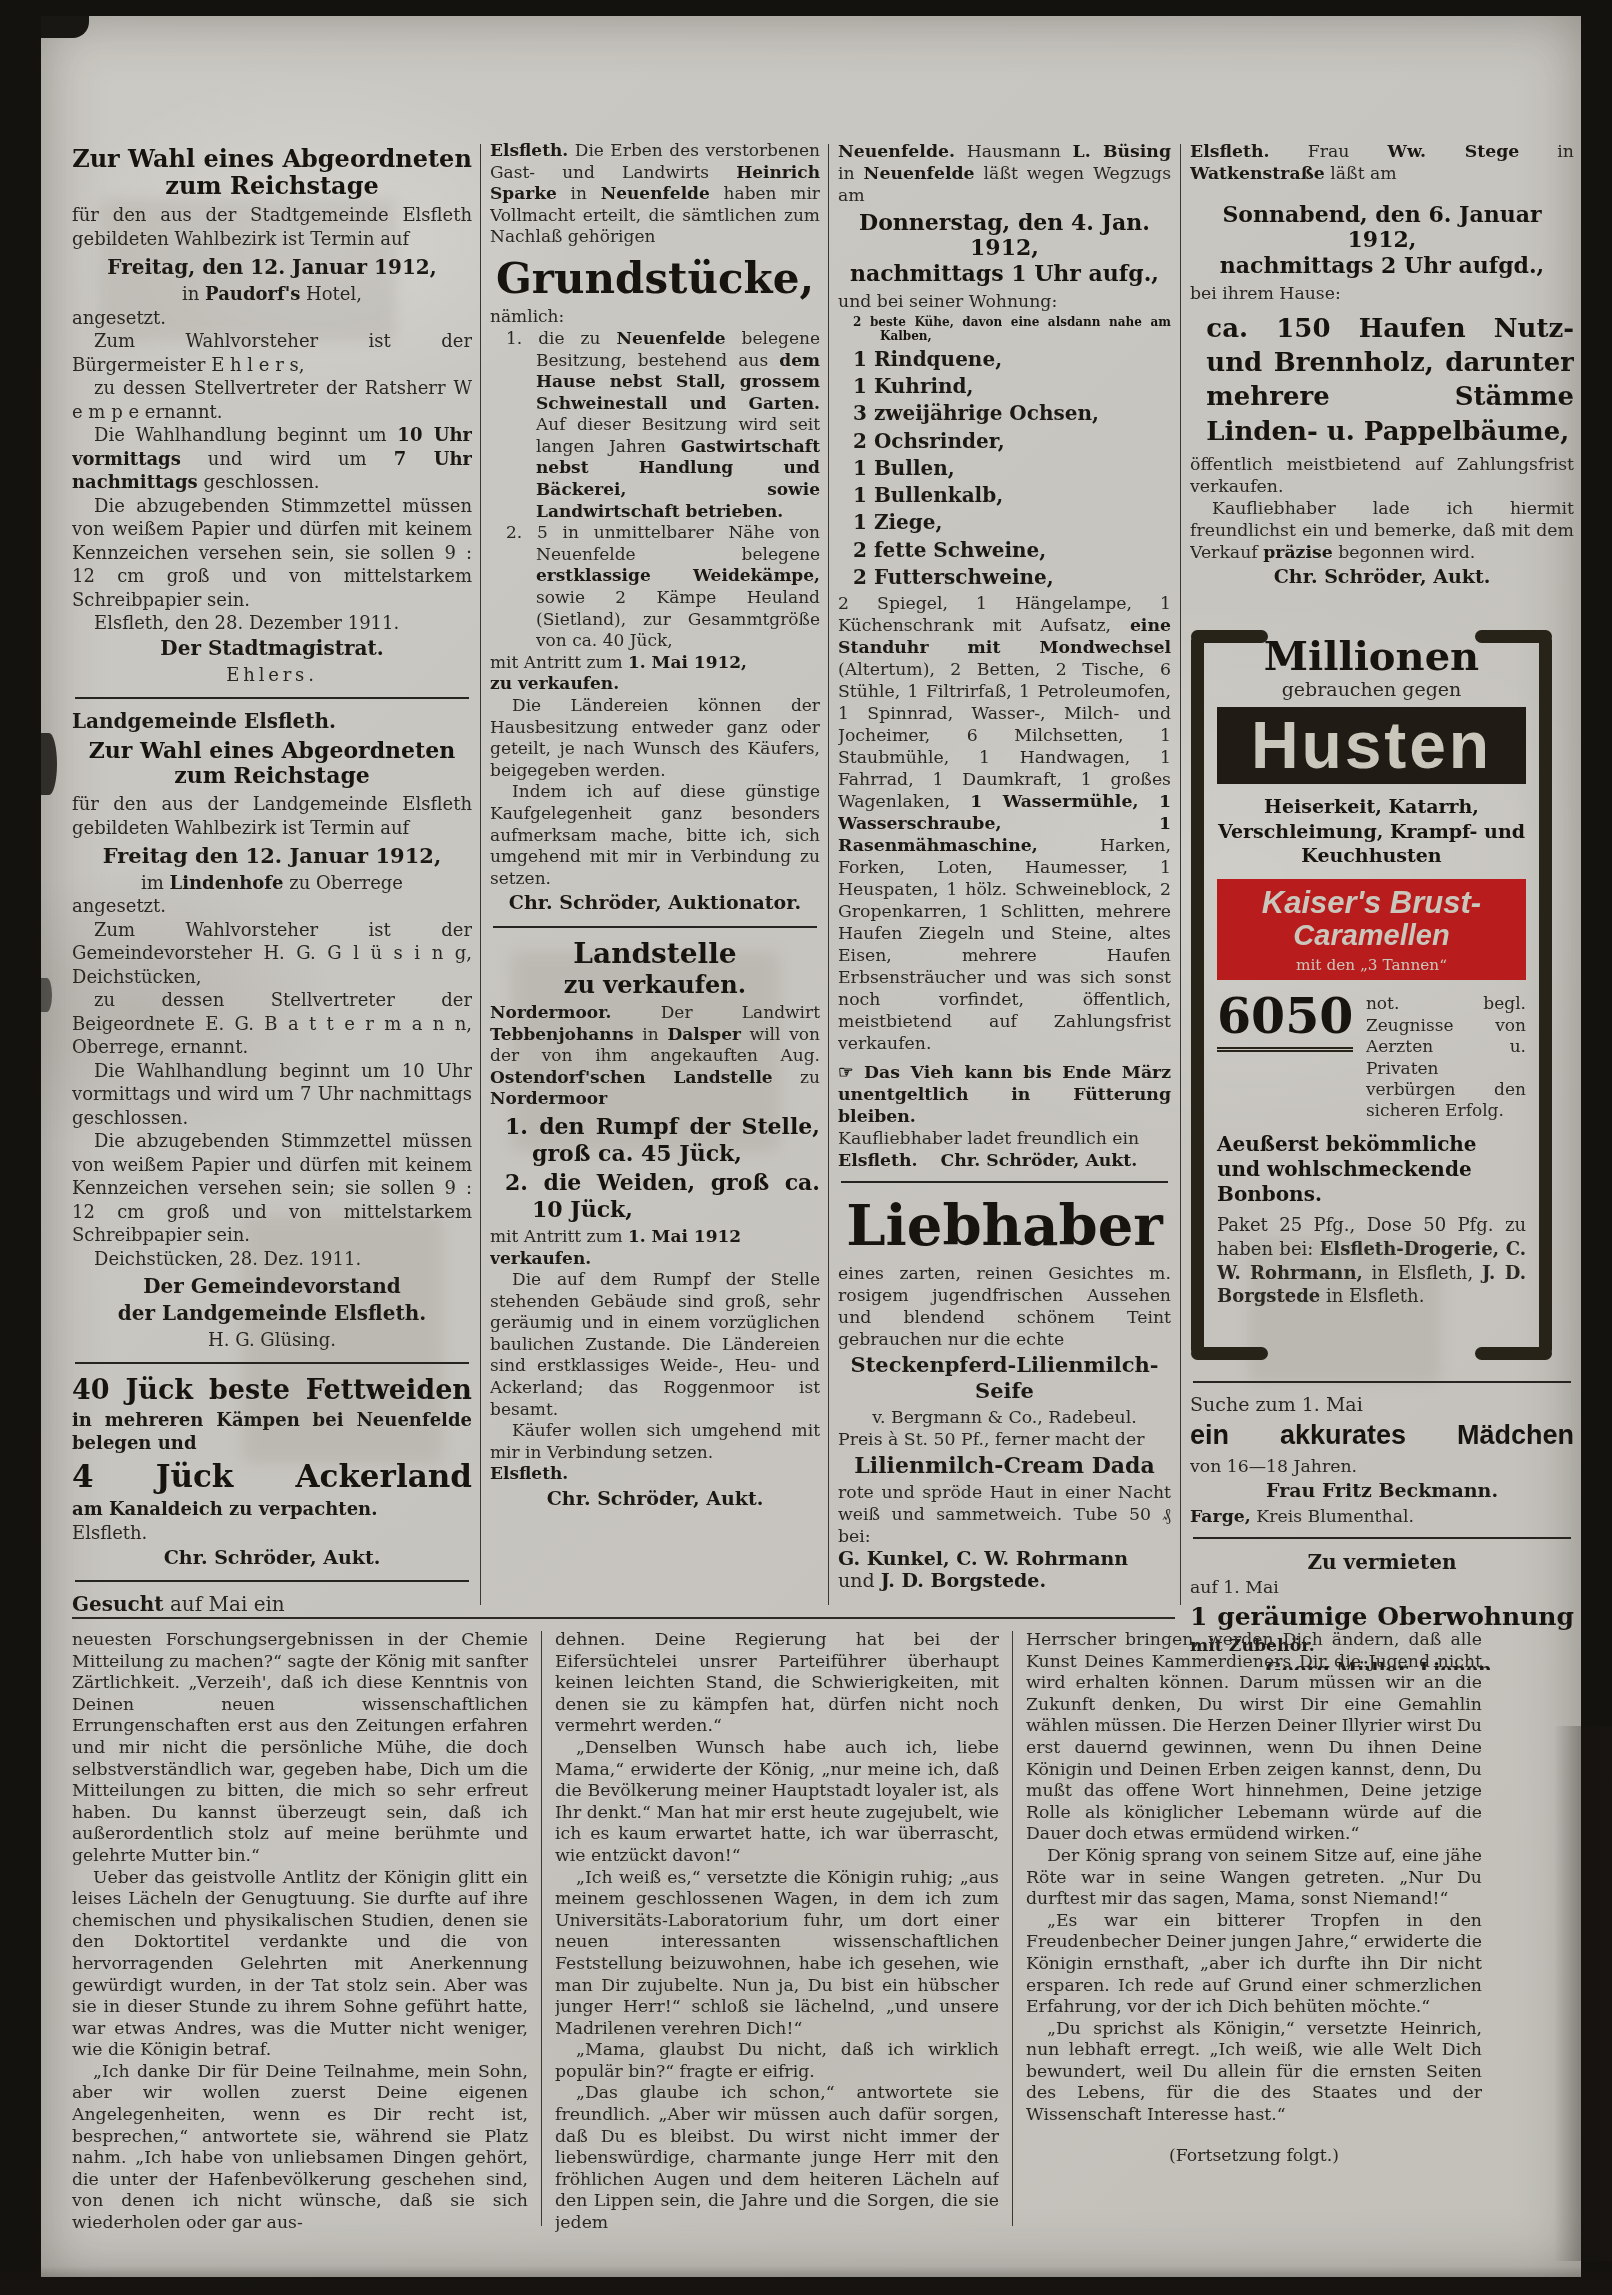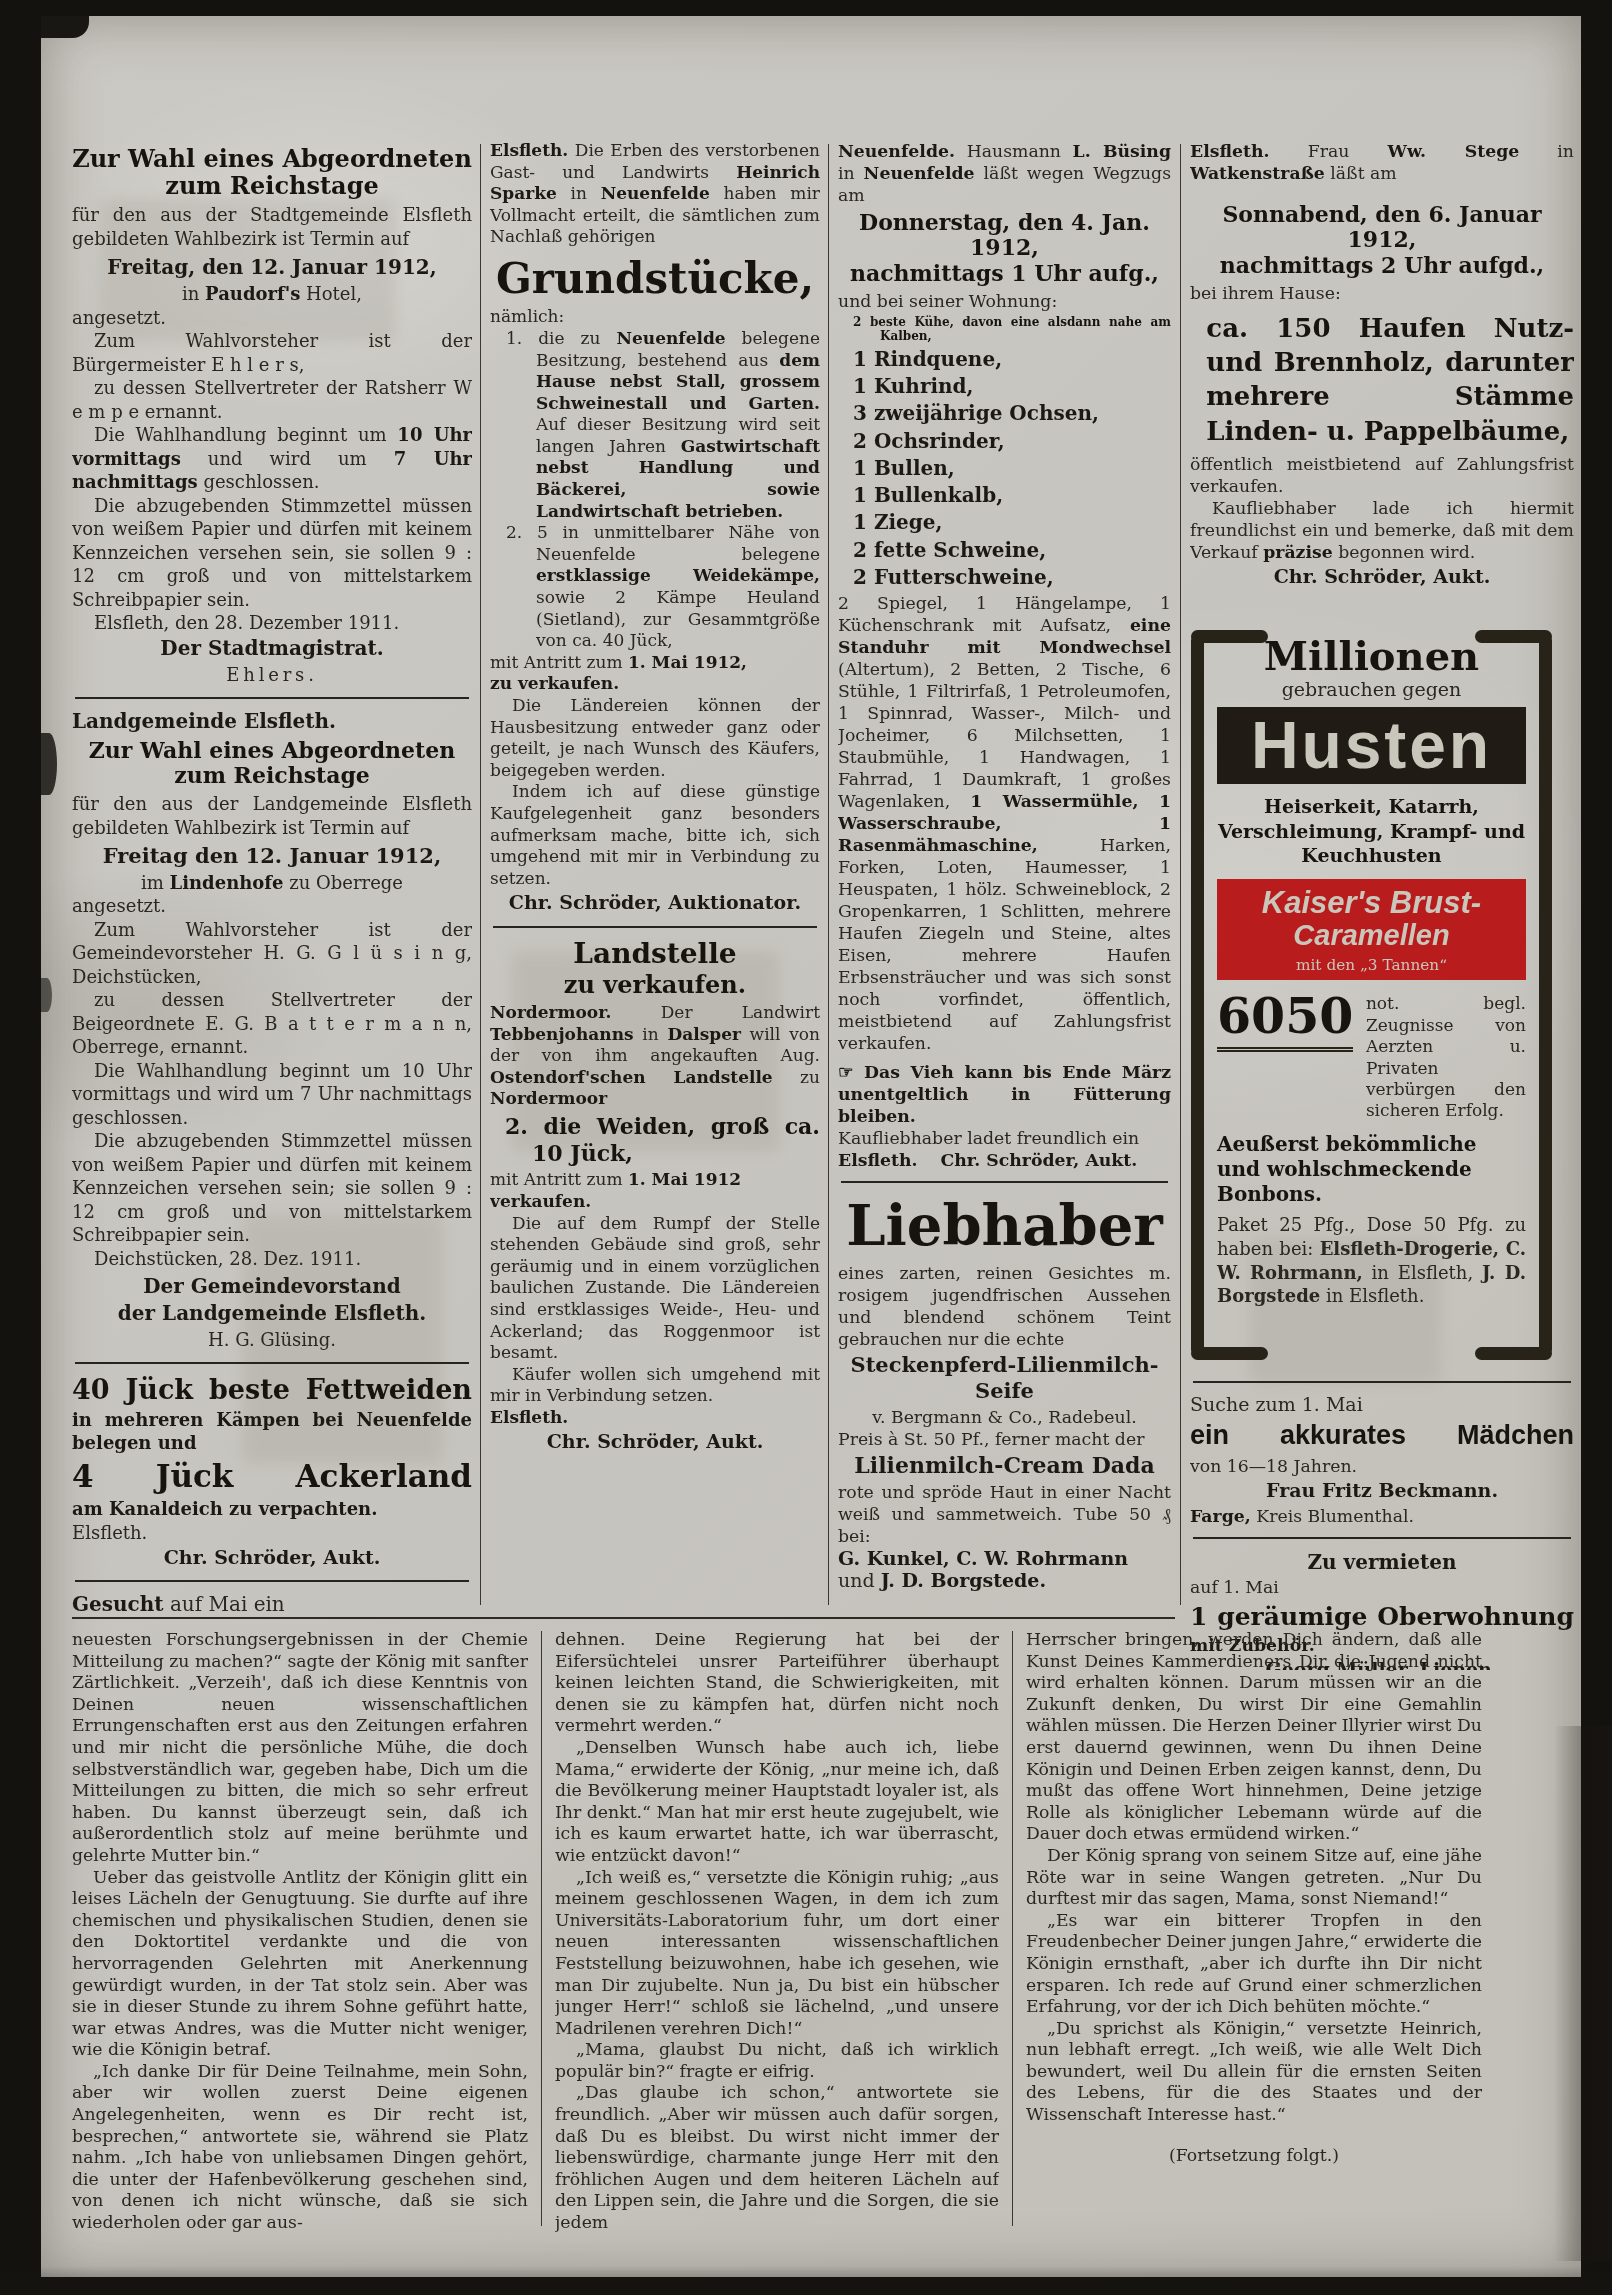--- a/index.html
+++ b/index.html
@@ -157,20 +157,21 @@
     <div class="blk li"><span>2. 5 in unmittelbarer Nähe von Neuenfelde belegene </span><b>erstklassige Weidekämpe,</b><span> sowie 2 Kämpe Heuland (Sietland), zur Gesammtgröße von ca. 40 Jück,</span></div>
     <div class="blk pn"><span>mit Antritt zum </span><b>1. Mai 1912,</b></div>
     <div class="blk pnb"><span>zu verkaufen.</span></div>
     <div class="blk p"><span>Die Ländereien können der Hausbesitzung entweder ganz oder geteilt, je nach Wunsch des Käufers, beigegeben werden.</span></div>
     <div class="blk p"><span>Indem ich auf diese günstige Kaufgelegenheit ganz besonders aufmerksam mache, bitte ich, sich umgehend mit mir in Verbindung zu setzen.</span></div>
     <div class="blk cb" style="font-size: 19px;"><b>Chr. Schröder,</b><span> Auktionator.</span></div>
     <div class="blk rule"></div>
     <div class="blk hc" style="font-size: 28px;"><span>Landstelle</span></div>
     <div class="blk hc" style="font-size: 24px; margin-top: -2.9px;"><span>zu verkaufen.</span></div>
     <div class="blk pn"><b>Nordermoor.</b><span> Der Landwirt </span><b>Tebbenjohanns</b><span> in </span><b>Dalsper</b><span> will von der von ihm angekauften Aug. </span><b>Ostendorf'schen Landstelle</b><span> zu </span><b>Nordermoor</b></div>
+    <div class="blk lih" style="font-size: 22px;"><span>1. den Rumpf der Stelle, groß ca. 45 Jück,</span></div>
     <div class="blk lih" style="font-size: 22px;"><span>2. die Weiden, groß ca. 10 Jück,</span></div>
     <div class="blk pn"><span>mit Antritt zum </span><b>1. Mai 1912</b></div>
     <div class="blk pnb"><span>verkaufen.</span></div>
     <div class="blk p"><span>Die auf dem Rumpf der Stelle stehenden Gebäude sind groß, sehr geräumig und in einem vorzüglichen baulichen Zustande. Die Ländereien sind erstklassiges Weide-, Heu- und Ackerland; das Roggenmoor ist besamt.</span></div>
     <div class="blk p"><span>Käufer wollen sich umgehend mit mir in Verbindung setzen.</span></div>
     <div class="blk pnb"><span>Elsfleth.</span></div>
     <div class="blk cb" style="font-size: 19px;"><b>Chr. Schröder,</b><span> Aukt.</span></div>
   </div>
 <div id="top-col3" class="col">
     <div class="blk pn"><b>Neuenfelde.</b><span> Hausmann </span><b>L. Büsing</b><span> in </span><b>Neuenfelde</b><span> läßt wegen Wegzugs am</span></div>

